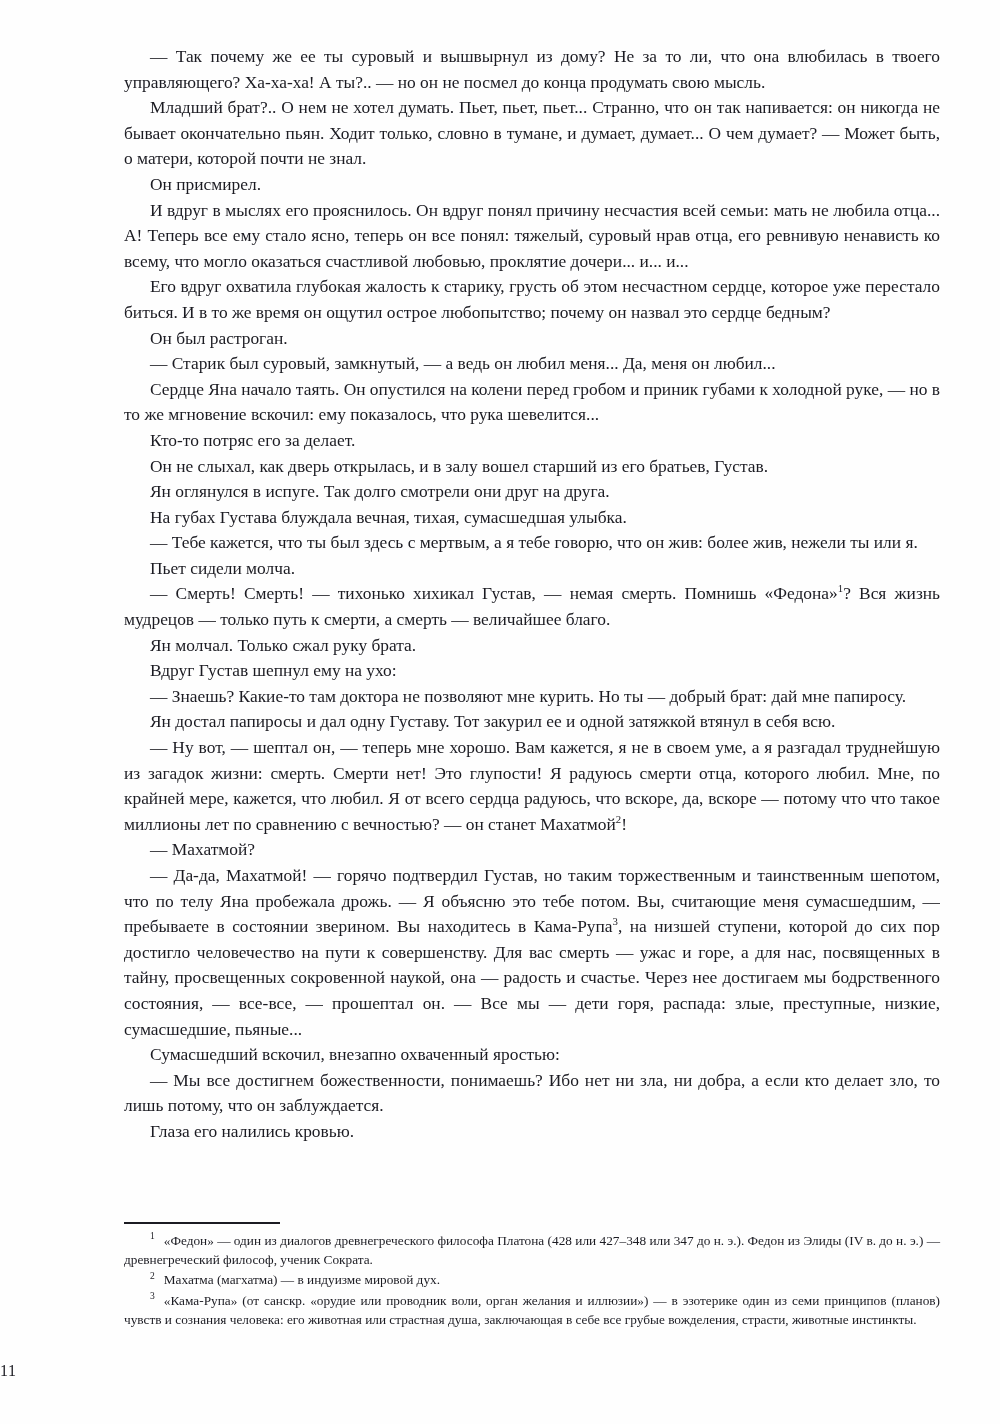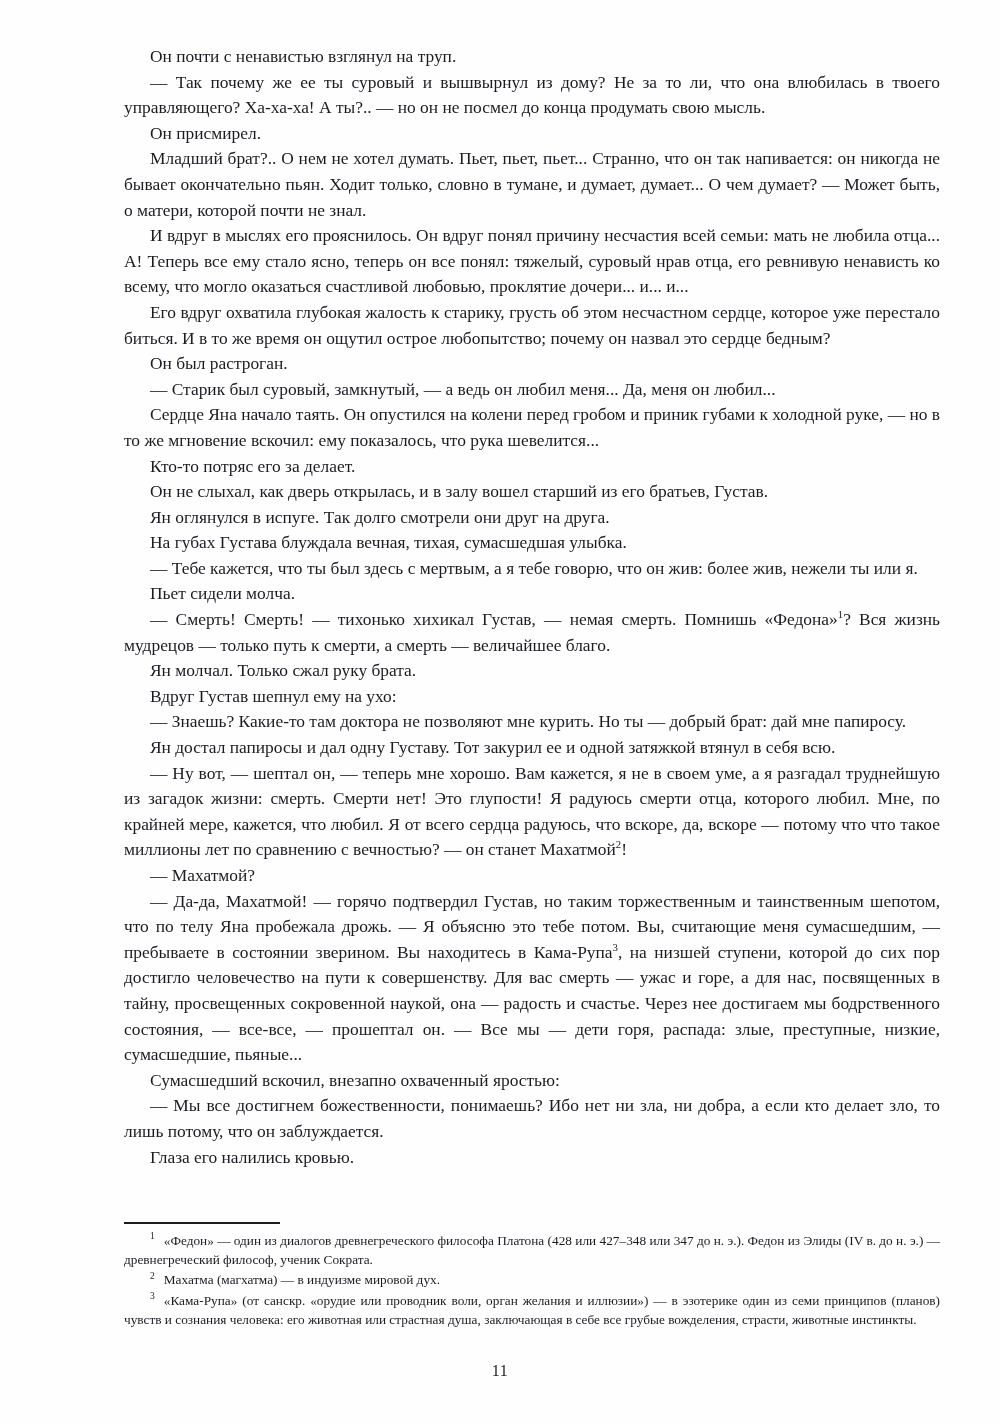--- a/index.html
+++ b/index.html
@@ -79,35 +79,33 @@
     line-height: 0;
     margin-right: 9px;
   }
 
   
   .folio {
     position: absolute;
     left: 0;
     top: 1362px;
     width: 1000px;
-    text-align: center;
     font-size: 16px;
     letter-spacing: 0.5px;
   }
 </style>
 </head>
 <body>
 
 <div class="page">
 
   <div class="textblock">
-    <p class="para">Он почти с ненавистью взглянул на труп.</p>
     <p class="para">— Так почему же ее ты суровый и вышвырнул из дому? Не за то ли, что она влюбилась в твоего управляющего? Ха-ха-ха! А ты?.. — но он не посмел до конца продумать свою мысль.</p>
+    <p class="para">Младший брат?.. О нем не хотел думать. Пьет, пьет, пьет... Странно, что он так напивается: он никогда не бывает окончательно пьян. Ходит только, словно в тумане, и думает, думает... О чем думает? — Может быть, о матери, которой почти не знал.</p>
     <p class="para">Он присмирел.</p>
-    <p class="para">Младший брат?.. О нем не хотел думать. Пьет, пьет, пьет... Странно, что он так напивается: он никогда не бывает окончательно пьян. Ходит только, словно в тумане, и думает, думает... О чем думает? — Может быть, о матери, которой почти не знал.</p>
     <p class="para">И вдруг в мыслях его прояснилось. Он вдруг понял причину несчастия всей семьи: мать не любила отца... А! Теперь все ему стало ясно, теперь он все понял: тяжелый, суровый нрав отца, его ревнивую ненависть ко всему, что могло оказаться счастливой любовью, проклятие дочери... и... и...</p>
     <p class="para">Его вдруг охватила глубокая жалость к старику, грусть об этом несчастном сердце, которое уже перестало биться. И в то же время он ощутил острое любопытство; почему он назвал это сердце бедным?</p>
     <p class="para">Он был растроган.</p>
     <p class="para">— Старик был суровый, замкнутый, — а ведь он любил меня... Да, меня он любил...</p>
     <p class="para">Сердце Яна начало таять. Он опустился на колени перед гробом и приник губами к холодной руке, — но в то же мгновение вскочил: ему показалось, что рука шевелится...</p>
     <p class="para">Кто-то потряс его за делает.</p>
     <p class="para">Он не слыхал, как дверь открылась, и в залу вошел старший из его братьев, Густав.</p>
     <p class="para">Ян оглянулся в испуге. Так долго смотрели они друг на друга.</p>
     <p class="para">На губах Густава блуждала вечная, тихая, сумасшедшая улыбка.</p>
     <p class="para">— Тебе кажется, что ты был здесь с мертвым, а я тебе говорю, что он жив: более жив, нежели ты или я.</p>

